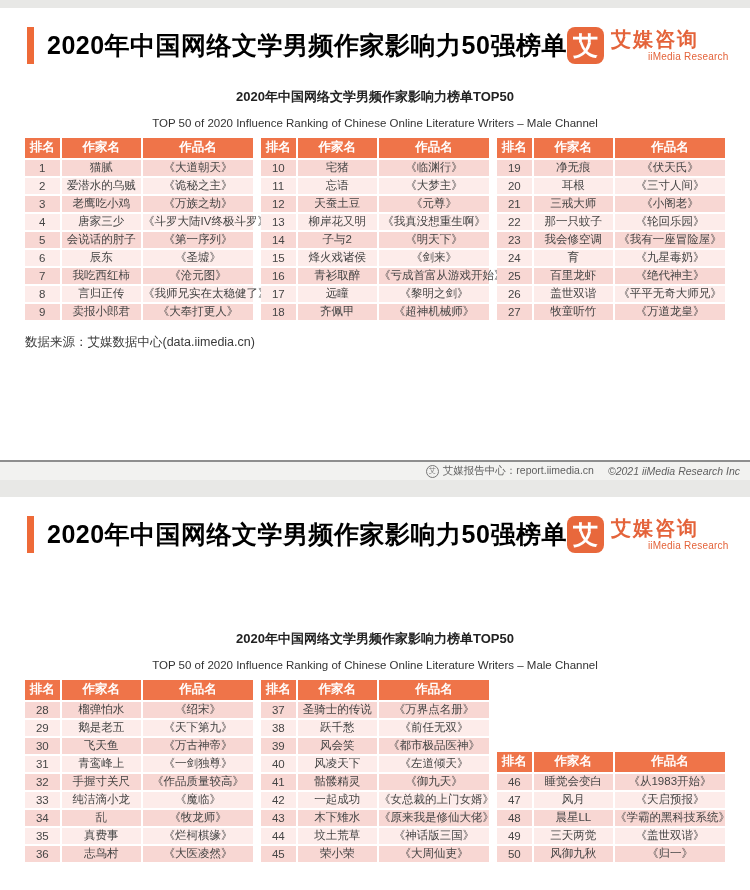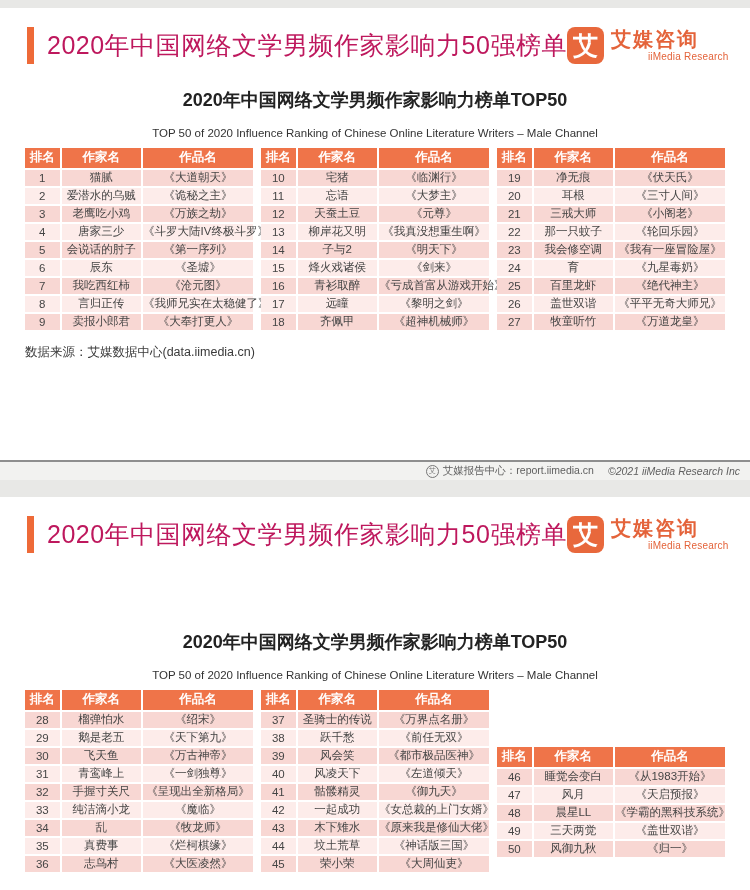--- a/index.html
+++ b/index.html
@@ -12,37 +12,37 @@
   }
   .page{width:750px;background:#ffffff;position:relative;overflow:hidden;box-sizing:border-box;}
   .page1{height:472px;}
   .page-gap{height:17px;}
   .page2{height:393px;}
   .page-inner{padding:0 23px;}
 
   
   .hdr{display:flex;align-items:center;padding:15px 0 0 4px;height:44px;}
   .accent-bar{width:7px;height:37px;background:#ee6a38;margin-right:13px;flex:0 0 auto;}
-  .page-title{flex:1;font-size:25px;font-weight:normal;color:#be185d;letter-spacing:.5px;white-space:nowrap;}
+  .page-title{flex:1;font-size:25px;font-weight:bold;color:#000000;letter-spacing:.5px;white-space:nowrap;}
   .logo{display:flex;align-items:center;flex:0 0 auto;margin-right:2px;}
   .logo-box{width:37px;height:37px;background:#e8683c;border-radius:8px;color:#ffffff;
             display:flex;align-items:center;justify-content:center;font-size:25px;font-weight:bold;}
   .logo-text{margin-left:7px;line-height:1;}
   .logo-cn{font-size:20px;font-weight:bold;color:#e4633a;letter-spacing:2px;}
   .logo-en{font-size:10px;color:#e4633a;margin-top:3px;letter-spacing:.2px;margin-left:37px;}
 
   
   .intro{margin:16px 2px 0;font-size:14px;line-height:24px;color:#3d3d3d;text-align:justify;}
 
   
-  .tbl-title{margin-top:21px;text-align:center;font-size:18px;font-weight:bold;color:#222222;}
+  .tbl-title{margin-top:21px;text-align:center;font-size:13px;font-weight:bold;color:#222222;}
   .tbl-subtitle{margin-top:7px;text-align:center;font-size:11.5px;color:#333333;}
 
   
-  .rank-wrap{display:flex;align-items:center;margin-top:7px;gap:4px;}
+  .rank-wrap{display:flex;align-items:flex-end;margin-top:7px;gap:4px;}
   table.tgroup{border-collapse:separate;border-spacing:2px;table-layout:fixed;width:232px;flex:0 0 auto;}
   .tgroup th{background:#ef7449;color:#ffffff;font-size:12.5px;font-weight:bold;height:20px;
              text-align:center;padding:0;white-space:nowrap;}
   .tgroup td{font-size:11.5px;color:#454545;text-align:center;height:16px;padding:0;white-space:nowrap;overflow:visible;}
   .tgroup tbody tr:nth-child(odd) td{background:#f8d7d3;}
   .tgroup tbody tr:nth-child(even) td{background:#fdecea;}
   .c-rank{width:34px;}
   .c-author{width:78px;}
   .c-work{width:108px;}
   .tgroup-offset{margin-top:42px;}
@@ -307,21 +307,21 @@
               <td class="c-work">《万古神帝》</td>
             </tr>
             <tr>
               <td class="c-rank">31</td>
               <td class="c-author">青鸾峰上</td>
               <td class="c-work">《一剑独尊》</td>
             </tr>
             <tr>
               <td class="c-rank">32</td>
               <td class="c-author">手握寸关尺</td>
-              <td class="c-work">《呈现出全新格局》</td>
+              <td class="c-work">《作品质量较高》</td>
             </tr>
             <tr>
               <td class="c-rank">33</td>
               <td class="c-author">纯洁滴小龙</td>
               <td class="c-work">《魔临》</td>
             </tr>
             <tr>
               <td class="c-rank">34</td>
               <td class="c-author">乱</td>
               <td class="c-work">《牧龙师》</td>

